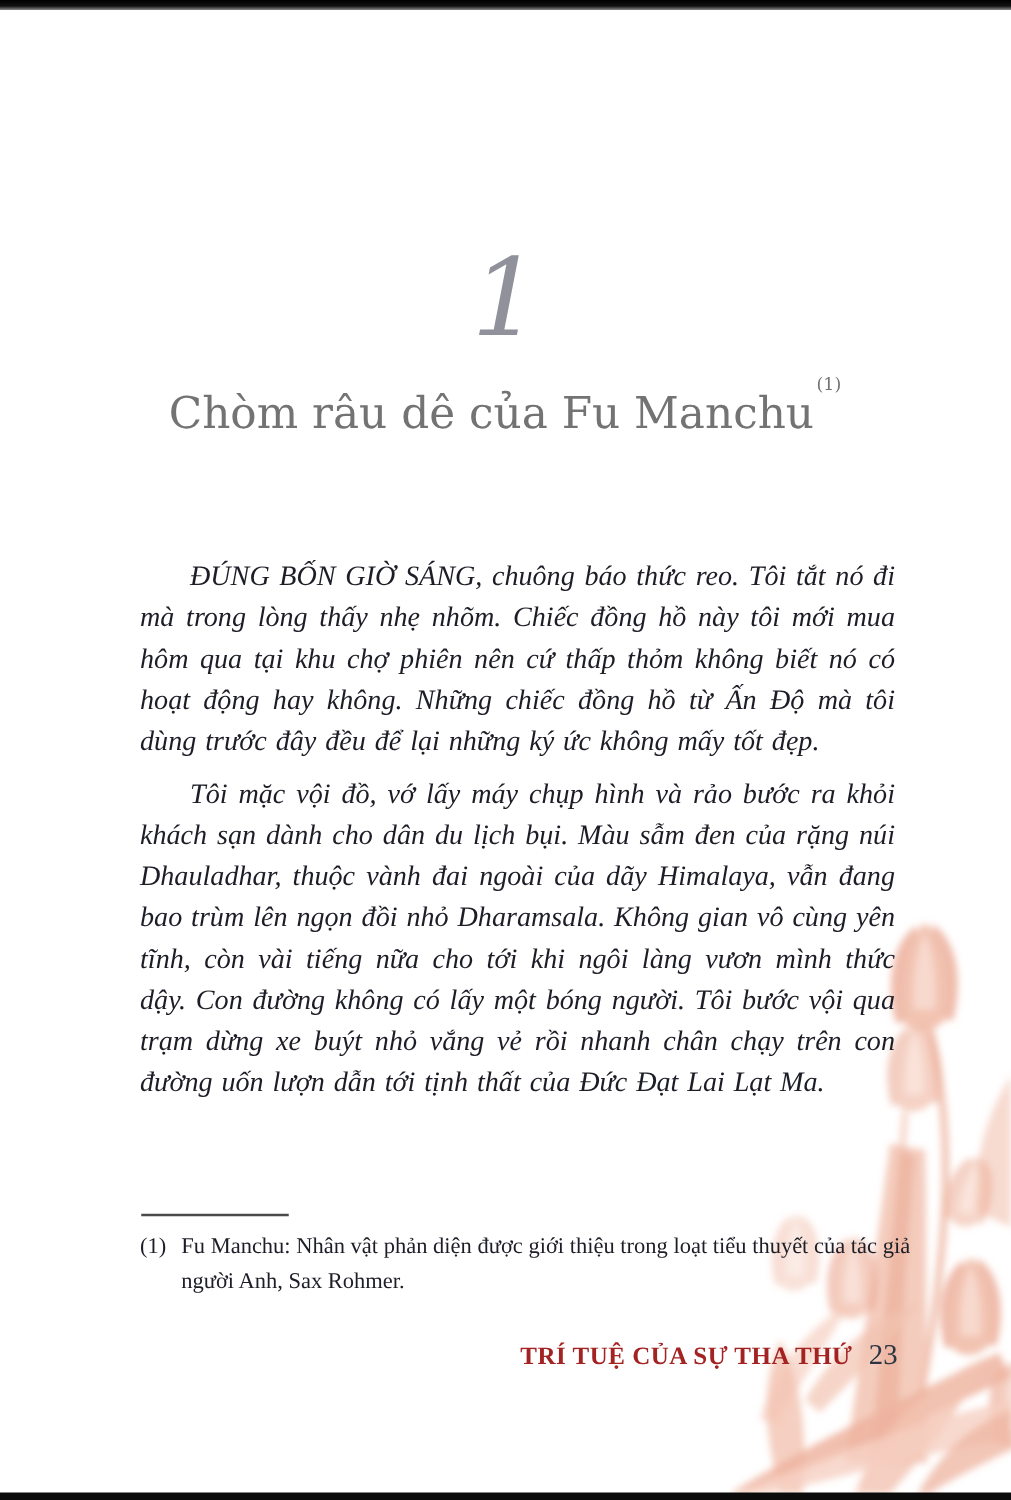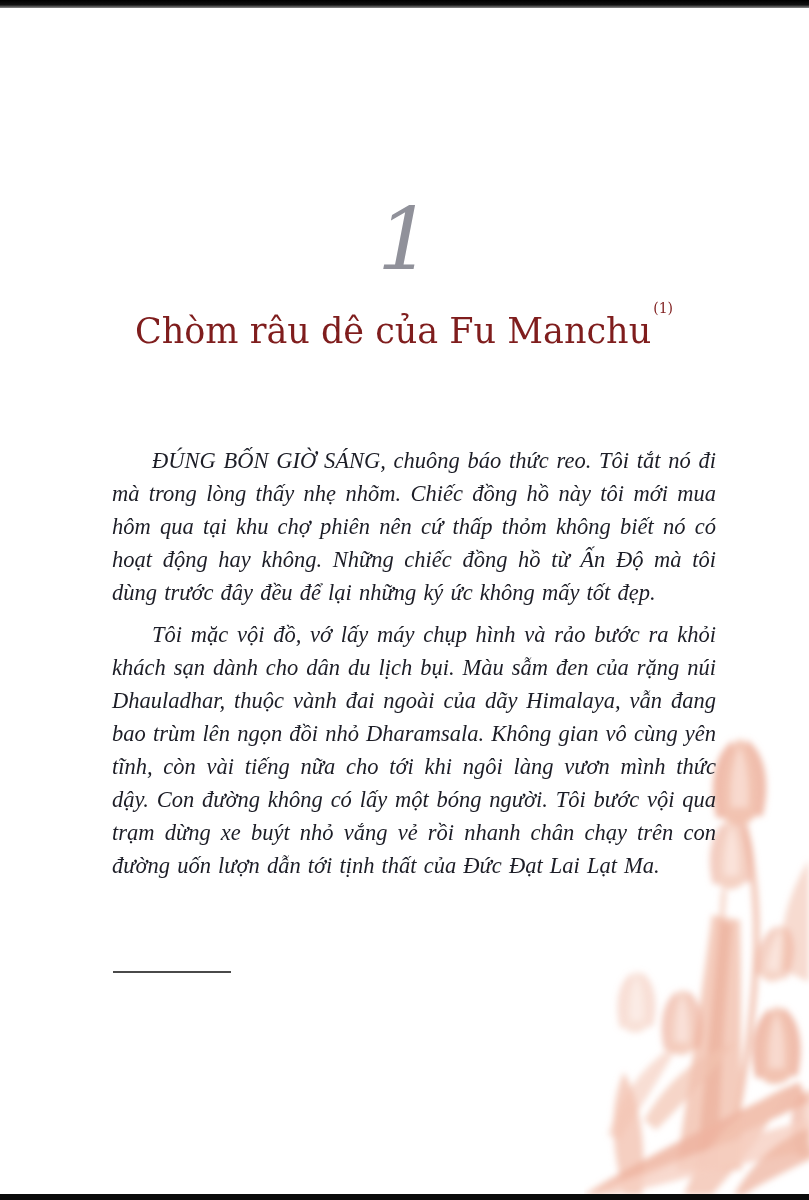--- a/index.html
+++ b/index.html
@@ -22,21 +22,21 @@
     font-style:italic;
     font-size:86px;line-height:1;
     color:#90919a;
   }
   .chapter-title{
     position:absolute;top:310px;left:96px;width:616px;margin:0;
     text-align:center;
     font-family:"DejaVu Serif",serif;
     font-weight:normal;
     font-size:35px;line-height:1.2;
-    color:#7f1d1d;
+    color:#737373;
   }
   .title-ref{
     font-size:14px;
     position:relative;top:-17px;margin-left:2px;
     letter-spacing:0;
   }
   .body-text{
     position:absolute;top:444px;left:112px;width:604px;
     font-size:22.5px;line-height:33px;
     text-align:justify;
@@ -127,17 +127,19 @@
 
   <h1 class="chapter-title"><span>Chòm râu dê của Fu Manchu</span><sup class="title-ref">(1)</sup></h1>
 
   <div class="body-text">
     <p class="para">ĐÚNG BỐN GIỜ SÁNG, chuông báo thức reo. Tôi tắt nó đi mà trong lòng thấy nhẹ nhõm. Chiếc đồng hồ này tôi mới mua hôm qua tại khu chợ phiên nên cứ thấp thỏm không biết nó có hoạt động hay không. Những chiếc đồng hồ từ Ấn Độ mà tôi dùng trước đây đều để lại những ký ức không mấy tốt đẹp.</p>
     <p class="para">Tôi mặc vội đồ, vớ lấy máy chụp hình và rảo bước ra khỏi khách sạn dành cho dân du lịch bụi. Màu sẫm đen của rặng núi Dhauladhar, thuộc vành đai ngoài của dãy Himalaya, vẫn đang bao trùm lên ngọn đồi nhỏ Dharamsala. Không gian vô cùng yên tĩnh, còn vài tiếng nữa cho tới khi ngôi làng vươn mình thức dậy. Con đường không có lấy một bóng người. Tôi bước vội qua trạm dừng xe buýt nhỏ vắng vẻ rồi nhanh chân chạy trên con đường uốn lượn dẫn tới tịnh thất của Đức Đạt Lai Lạt Ma.</p>
   </div>
 
   <div class="footnote-rule"></div>
 
+  <div class="footnote"><span class="fn-marker">(1)</span><span class="fn-text">Fu Manchu: Nhân vật phản diện được giới thiệu trong loạt tiểu thuyết của tác giả người Anh, Sax Rohmer.</span></div>
 
+  <div class="running-footer"><span class="footer-title">TRÍ TUỆ CỦA SỰ THA THỨ</span><span class="footer-page">23</span></div>
 
   <div class="scan-bar bottom"></div>
 
 </div>
 
 </body></html>

